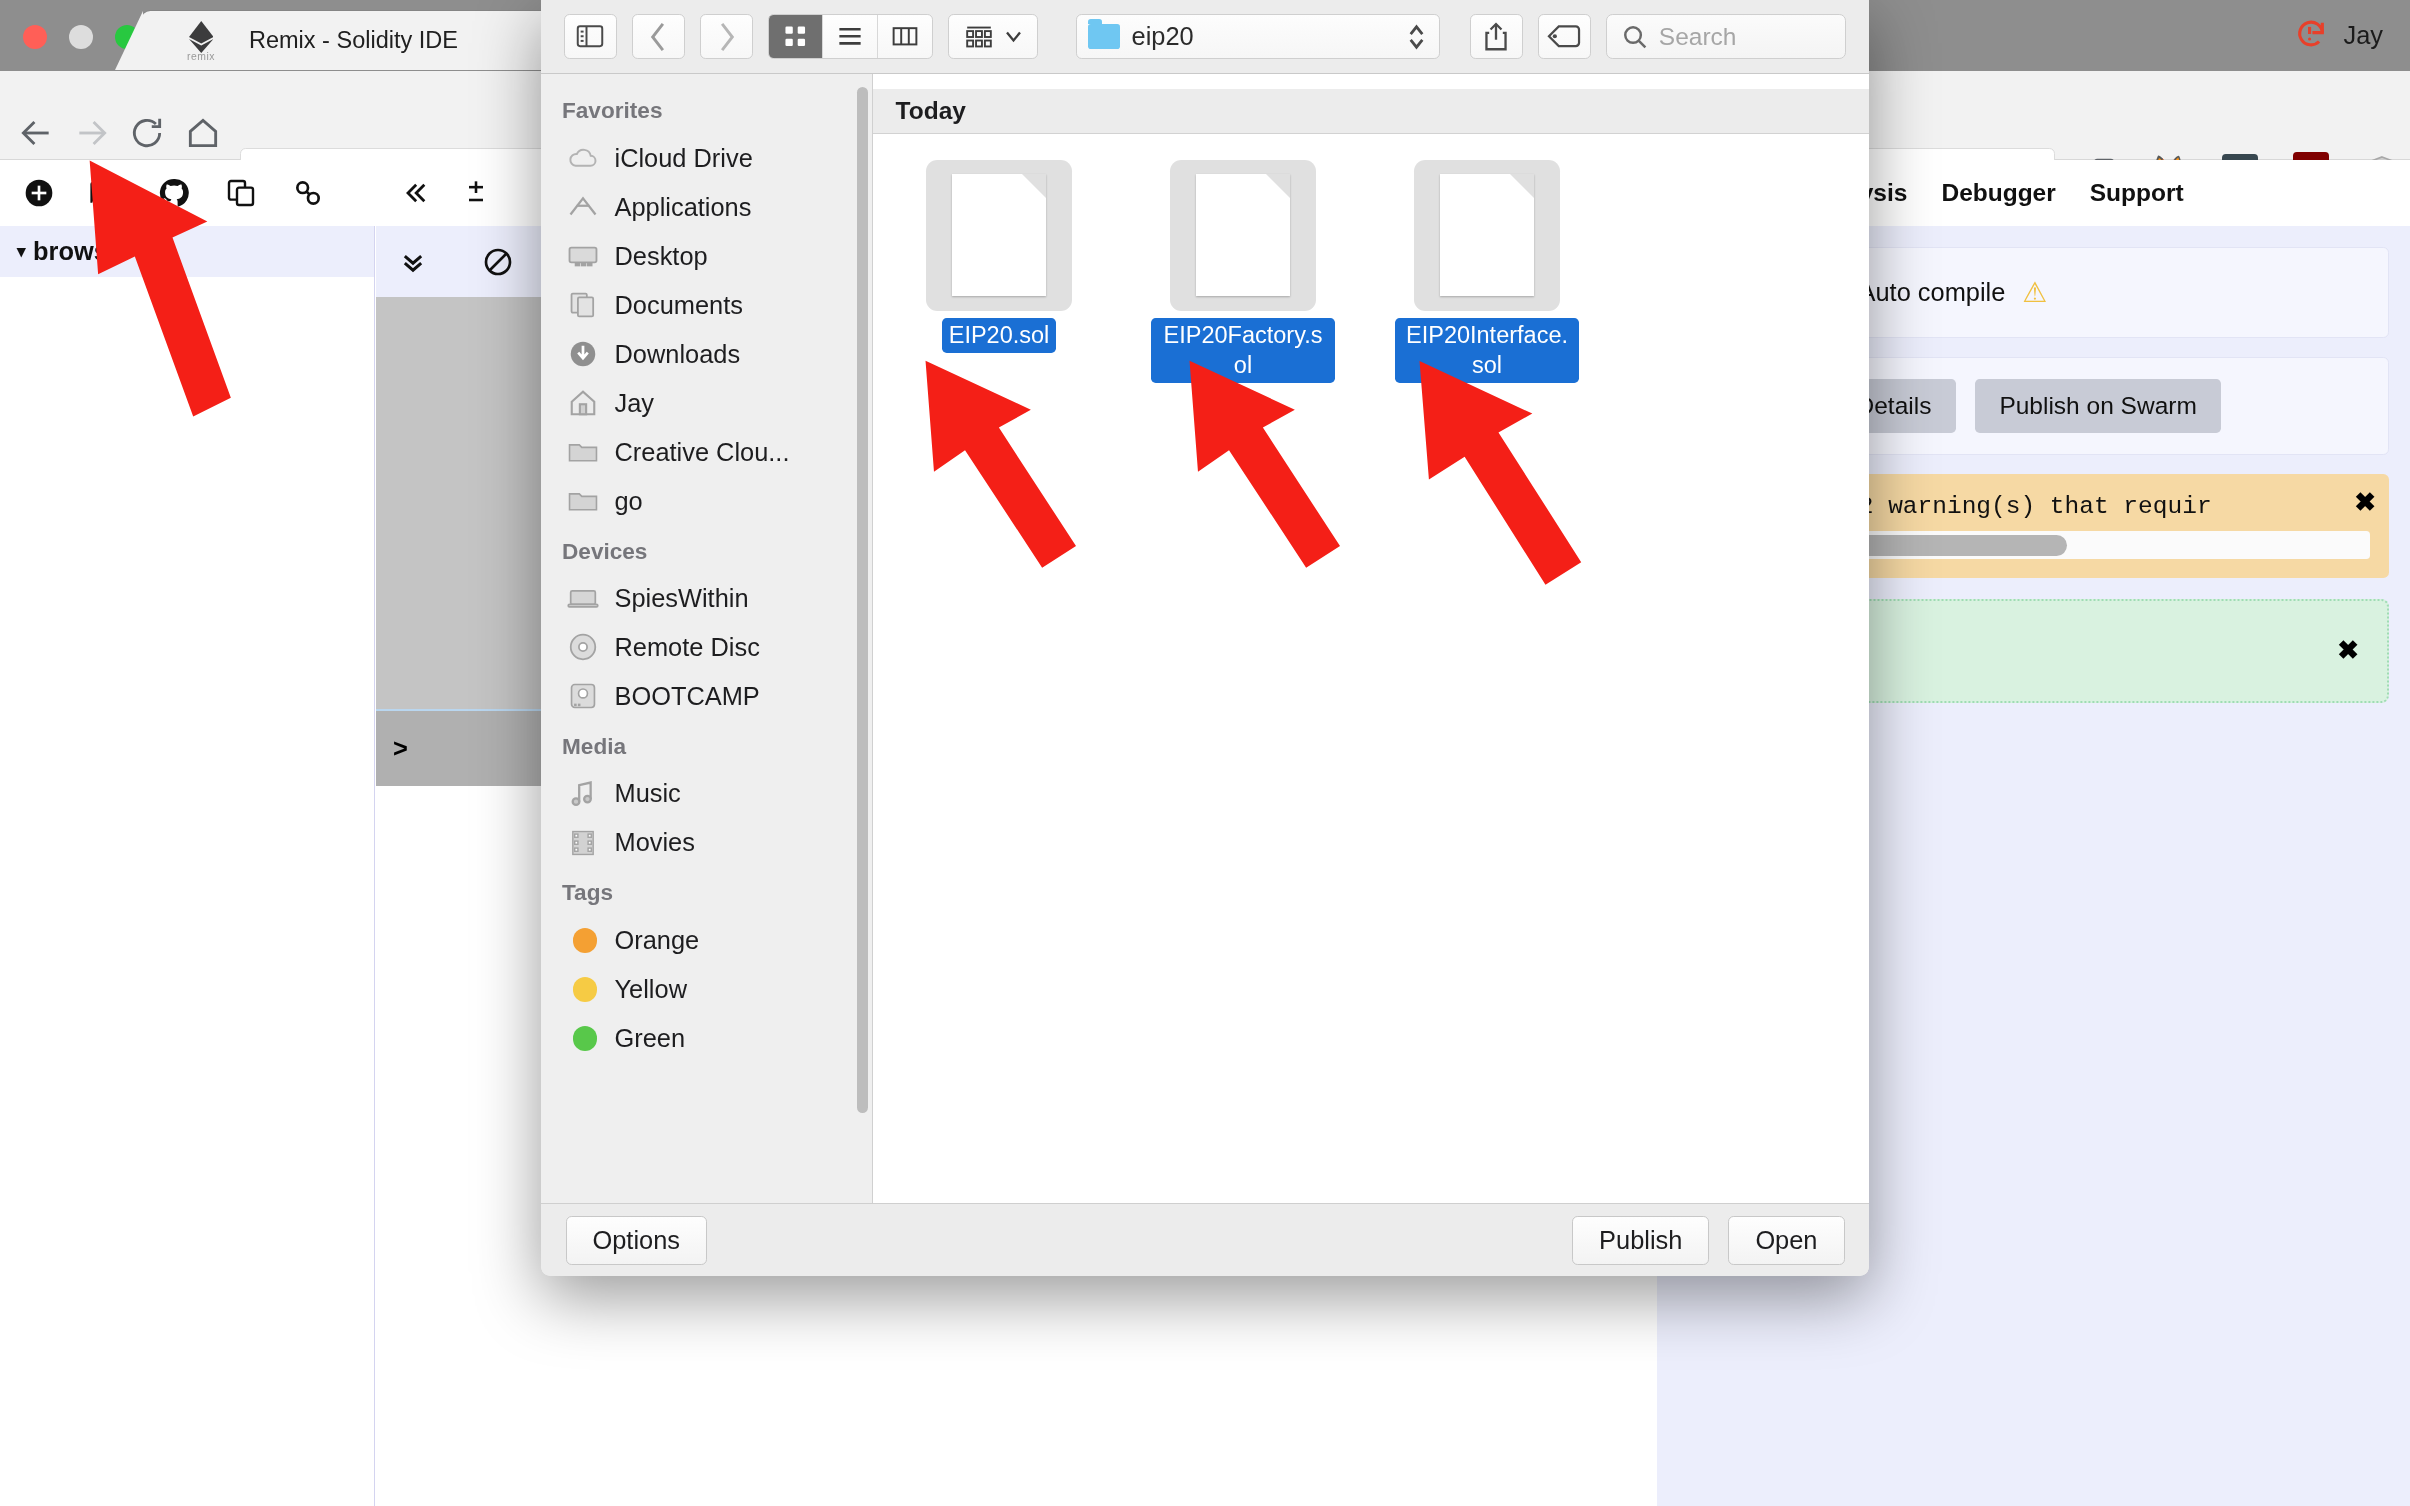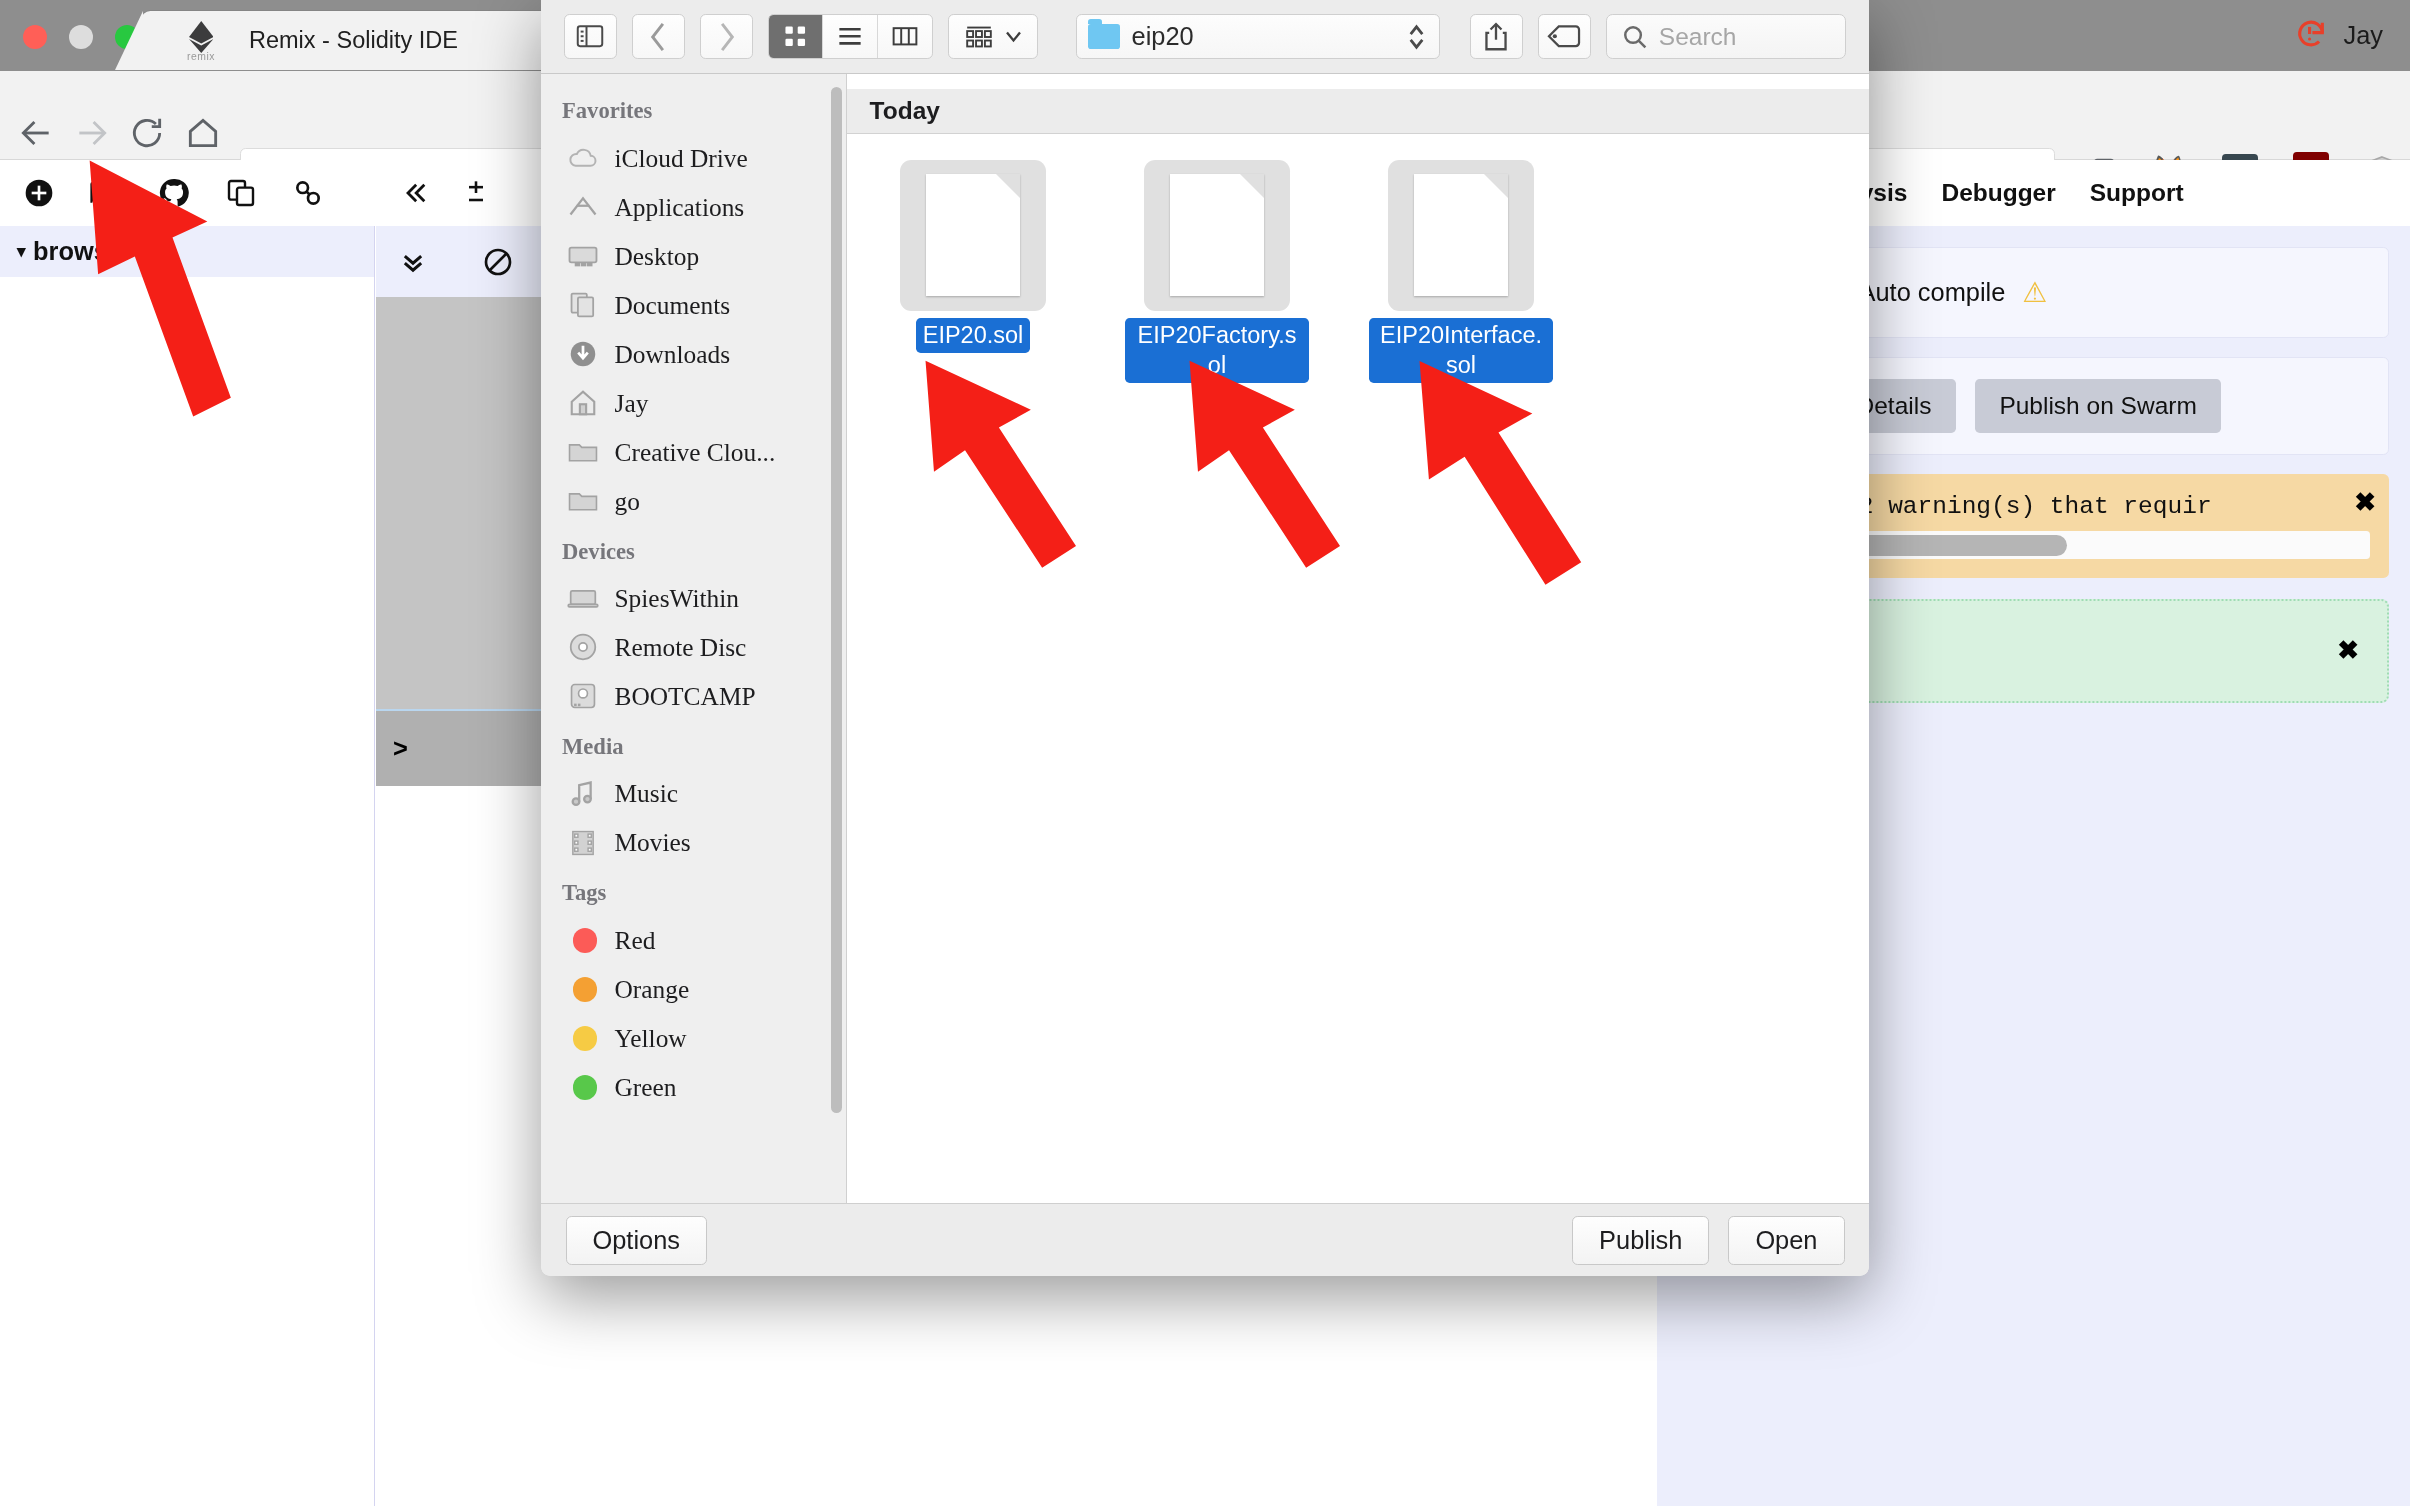--- a/index.html
+++ b/index.html
@@ -167,22 +167,22 @@
   .search-box {
     background:linear-gradient(#fbfbfb,#f4f4f4); border:0.9px solid #cfcfcf; border-radius:6.6px;
     height:45px; width:243px; display:flex; align-items:center; gap:11.3px; padding:0 15px;
   }
   .search-ph { font-size:24.5px; color:#a6a6a6; }
 
   .dlg-divider { height:0.9px; background:#c9c9c9; }
 
   .dlg-main { position:relative; height:1130px; display:flex; }
   .dlg-sidebar {
-    width:306px; background:#efefef; border-right:0.9px solid #d0d0d0;
-    padding-top:11.3px; position:relative; overflow:hidden;font-family:Liberation Serif, serif;
+    width:332px; background:#efefef; border-right:0.9px solid #d0d0d0;
+    padding-top:11.3px; position:relative; overflow:hidden;
   }
   .sb-group-title { font-size:22.6px; color:#76767b; font-weight:bold; padding:13px 0 9.4px 21px; }
   .sb-item { display:flex; align-items:center; gap:15px; height:49px; padding-left:24.5px; }
   .sb-label { font-size:25.4px; color:#1d1d1f; white-space:nowrap; }
   .sb-ico { width:34px; height:30px; display:flex; align-items:center; justify-content:center; color:#9b9b9b; }
   .tag-dot { width:24.5px;height:24.5px;border-radius:50%; margin-left:4.7px; }
   .sb-scrollbar { position:absolute; right:3.8px; top:13px; width:11.3px; height:1026px;
                   background:#bdbdbd; border-radius:5.6px; }
 
   .dlg-files { flex:1; background:#ffffff; position:relative; }
@@ -677,26 +677,20 @@
                 <rect x="14" y="9.5" width="2.5" height="2.5" fill="#fff"></rect>
                 <rect x="14" y="15" width="2.5" height="2.5" fill="#fff"></rect>
               </svg>
           </span>
           <span class="sb-label">Movies</span>
         </div>
 
         <div class="sb-group-title">Tags</div>
         <div class="sb-item">
           <span class="sb-ico">
-              <span class="tag-dot" style="background:#fc5b57"></span>
-            </span>
-          <span class="sb-label">Red</span>
-        </div>
-        <div class="sb-item">
-          <span class="sb-ico">
               <span class="tag-dot" style="background:#f4a033"></span>
             </span>
           <span class="sb-label">Orange</span>
         </div>
         <div class="sb-item">
           <span class="sb-ico">
               <span class="tag-dot" style="background:#f6cb44"></span>
             </span>
           <span class="sb-label">Yellow</span>
         </div>

